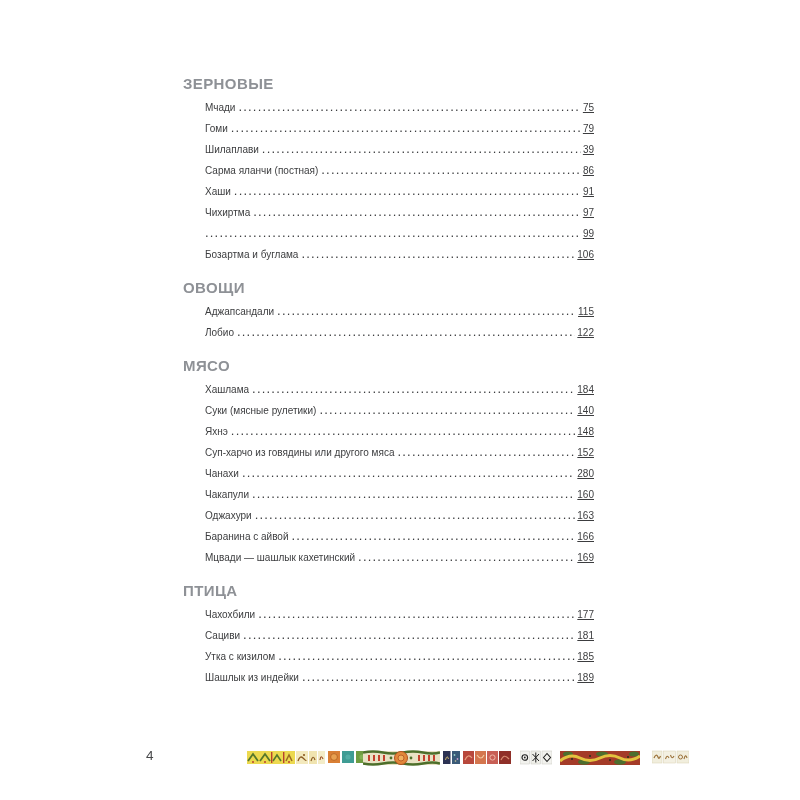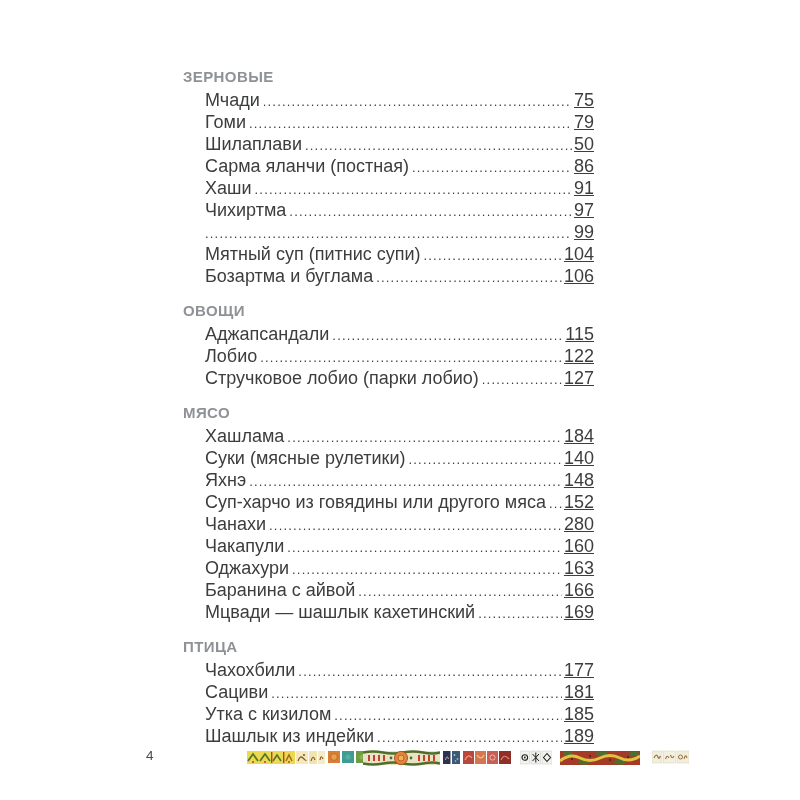--- a/index.html
+++ b/index.html
@@ -27,27 +27,27 @@
   }
   .section { margin: 0; }
   .section-title {
     font-size: 15px;
     line-height: 15px;
     font-weight: bold;
     color: var(--header-color);
     letter-spacing: 0.4px;
     margin: 15px 0 6px 0;
   }
-  .section:first-child .section-title { margin-top: 5px; }
+  .section:first-child .section-title { margin-top: 12px; }
   .entries { }
   .entry {
     display: flex;
-    align-items: flex-start;
+    align-items: flex-end;
     line-height: 20px;
-    font-size: 18px;
+    font-size: 10px;
     color: var(--entry-color);
     padding-left: 22px;
   }
   .entry-title {
     white-space: nowrap;
     flex: 0 0 auto;
     margin-right: 3px;
   }
   .leader {
     flex: 1 1 auto;
@@ -99,21 +99,21 @@
 
   <div class="entry">
     <span class="entry-title">Гоми</span>
     <span class="leader"></span>
     <span class="entry-page">79</span>
   </div>
 
   <div class="entry">
     <span class="entry-title">Шилаплави</span>
     <span class="leader"></span>
-    <span class="entry-page">50</span>
+    <span class="entry-page">39</span>
   </div>
 
   <div class="entry">
     <span class="entry-title">Сарма яланчи (постная)</span>
     <span class="leader"></span>
     <span class="entry-page">86</span>
   </div>
 </div>
   </div>
 
@@ -129,25 +129,20 @@
     <span class="entry-title">Чихиртма</span>
     <span class="leader"></span>
     <span class="entry-page">97</span>
   </div>
 
   <div class="entry">
     <span class="leader"></span>
     <span class="entry-page">99</span>
   </div>
 
-  <div class="entry">
-    <span class="entry-title">Мятный суп (питнис супи)</span>
-    <span class="leader"></span>
-    <span class="entry-page">104</span>
-  </div>
 
   <div class="entry">
     <span class="entry-title">Бозартма и буглама</span>
     <span class="leader"></span>
     <span class="entry-page">106</span>
   </div>
 </div>
   </div>
 
   <div class="section">
@@ -158,25 +153,20 @@
     <span class="leader"></span>
     <span class="entry-page">115</span>
   </div>
 
   <div class="entry">
     <span class="entry-title">Лобио</span>
     <span class="leader"></span>
     <span class="entry-page">122</span>
   </div>
 
-  <div class="entry">
-    <span class="entry-title">Стручковое лобио (парки лобио)</span>
-    <span class="leader"></span>
-    <span class="entry-page">127</span>
-  </div>
 
 </div>
   </div>
 
   <div class="section">
     <div class="section-title">МЯСО</div>
     <div class="entries">
   <div class="entry">
     <span class="entry-title">Хашлама</span>
     <span class="leader"></span>

